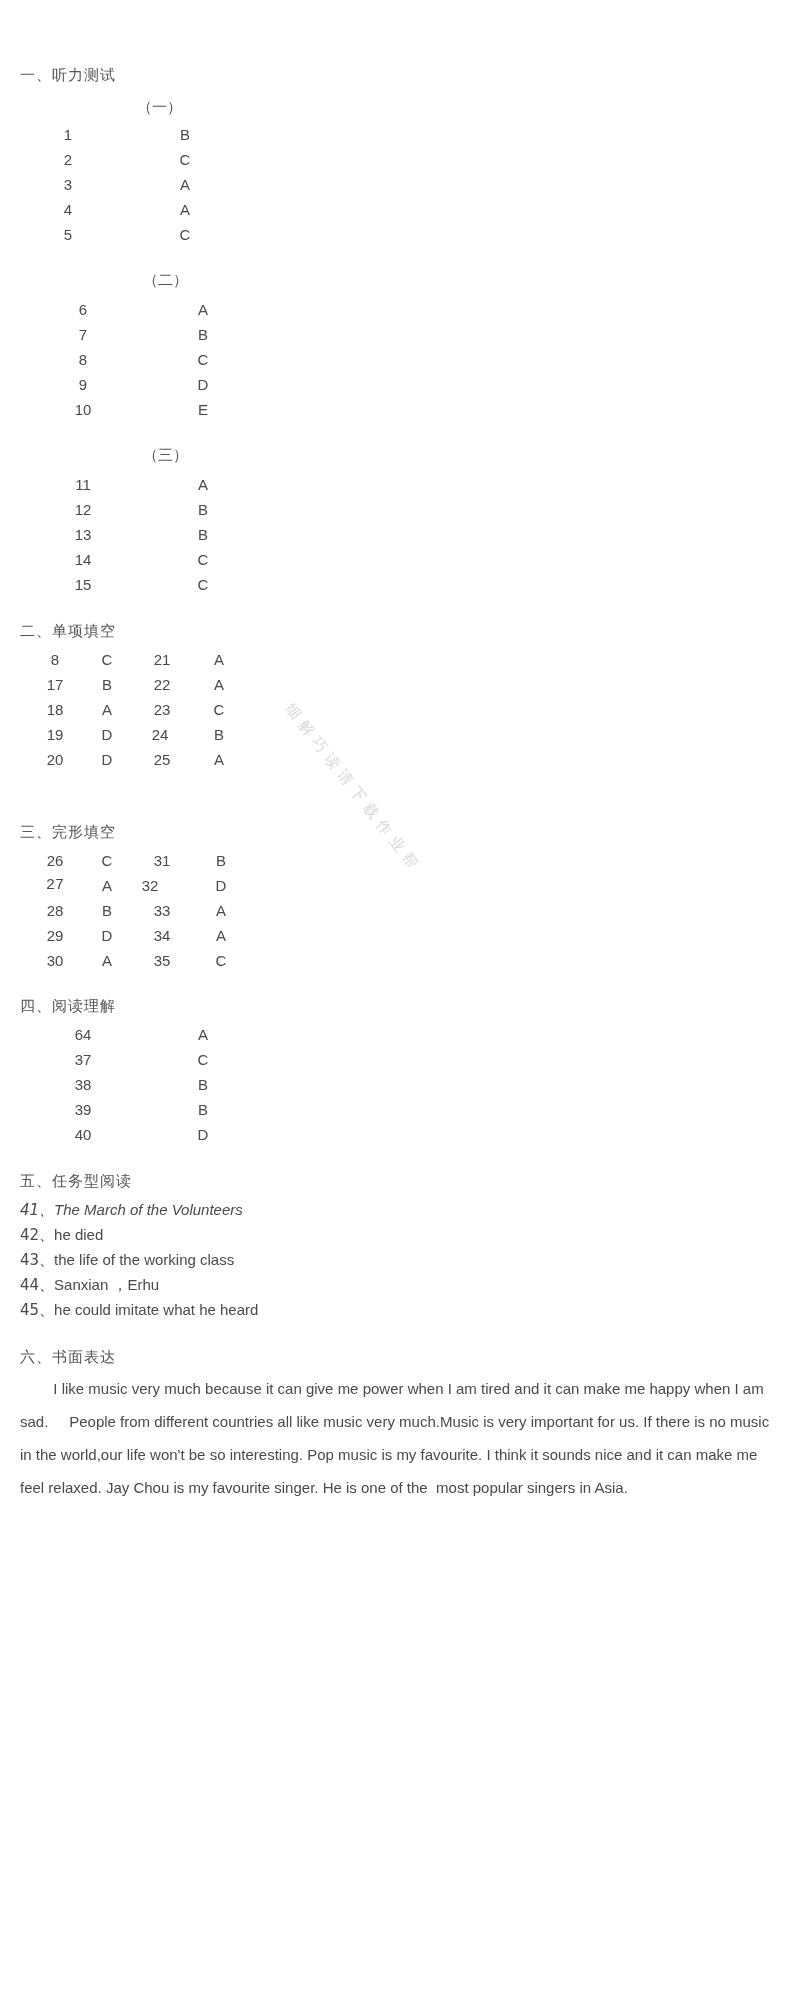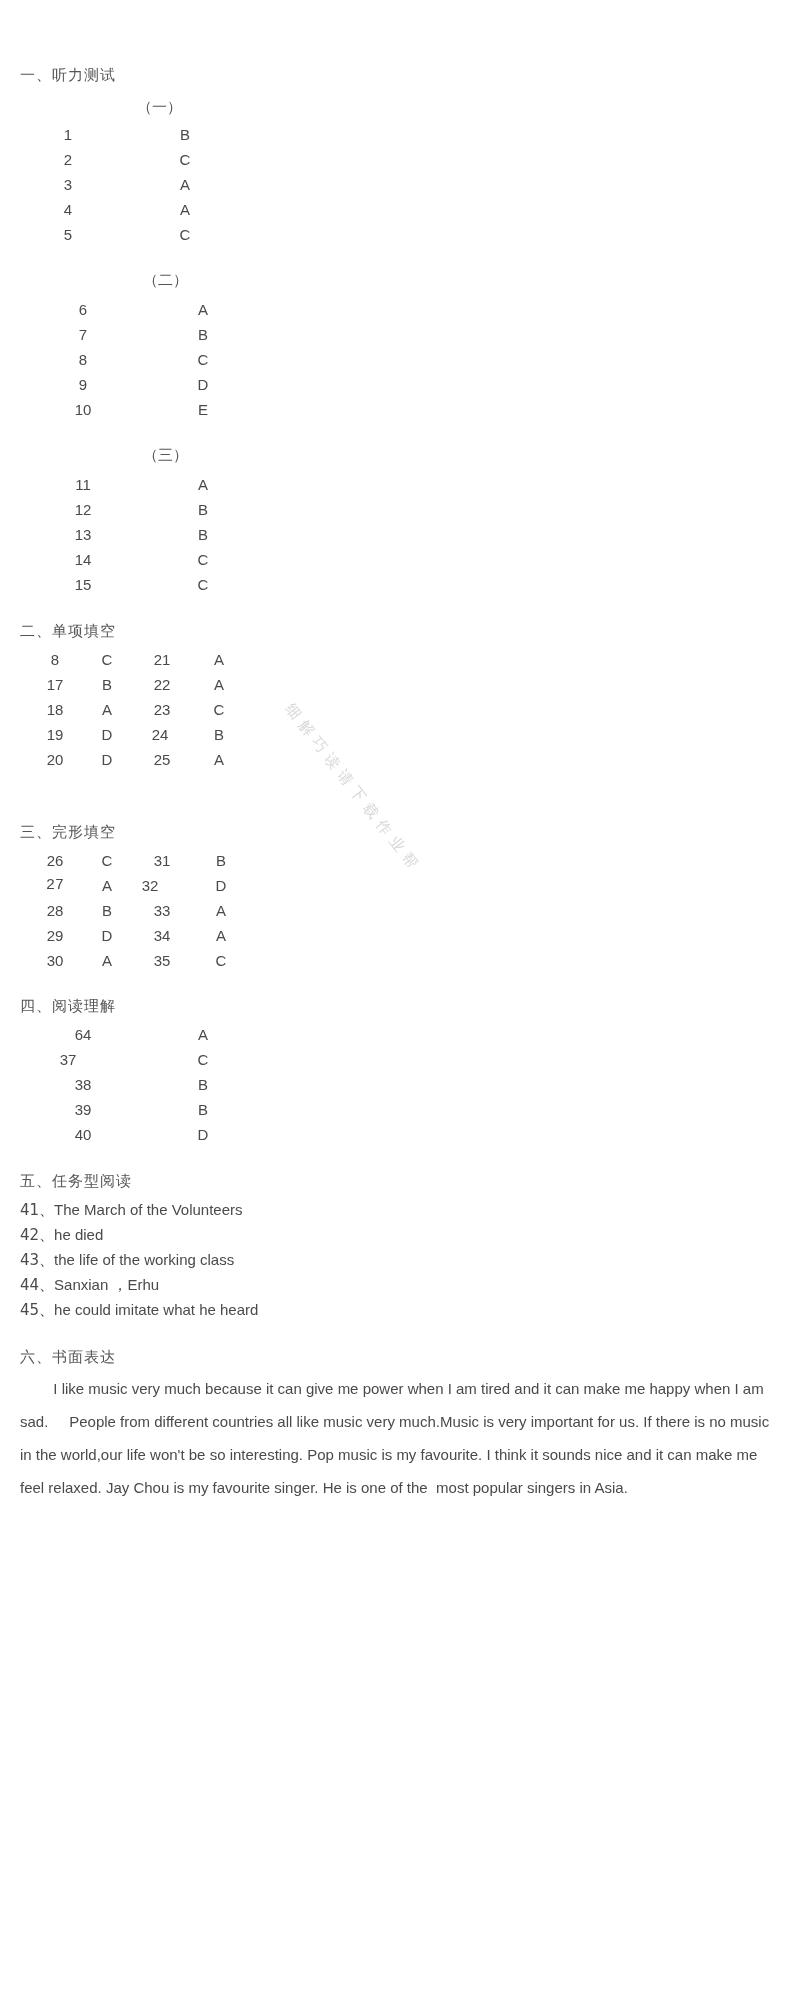--- a/index.html
+++ b/index.html
@@ -249,39 +249,39 @@
     <span class="val" style="left:210px;">C</span>
   </div>
 
   <div class="sec-title" style="top:997px;">四、阅读理解</div>
 
   <div class="ans-row" style="top:1022px; left:0;">
     <span class="num" style="left:65px;">64</span>
     <span class="val" style="left:192px;">A</span>
   </div>
   <div class="ans-row" style="top:1047px; left:0;">
-    <span class="num" style="left:50px;">37</span>
+    <span class="num" style="left:65px;">37</span>
     <span class="val" style="left:192px;">C</span>
   </div>
   <div class="ans-row" style="top:1072px; left:0;">
     <span class="num" style="left:65px;">38</span>
     <span class="val" style="left:192px;">B</span>
   </div>
   <div class="ans-row" style="top:1097px; left:0;">
     <span class="num" style="left:65px;">39</span>
     <span class="val" style="left:192px;">B</span>
   </div>
   <div class="ans-row" style="top:1122px; left:0;">
     <span class="num" style="left:65px;">40</span>
     <span class="val" style="left:192px;">D</span>
   </div>
 
   <div class="sec-title" style="top:1172px;">五、任务型阅读</div>
 
-  <div class="task-line" style="top:1197px;">
+  <div class="task-line" style="top:1197px;font-style:italic;">
     <span class="tnum">41、</span><span>The March of the Volunteers</span>
   </div>
   <div class="task-line" style="top:1222px;">
     <span class="tnum">42、</span><span>he died</span>
   </div>
   <div class="task-line" style="top:1247px;">
     <span class="tnum">43、</span><span>the life of the working class</span>
   </div>
   <div class="task-line" style="top:1272px;">
     <span class="tnum">44、</span><span>Sanxian ，Erhu</span>

